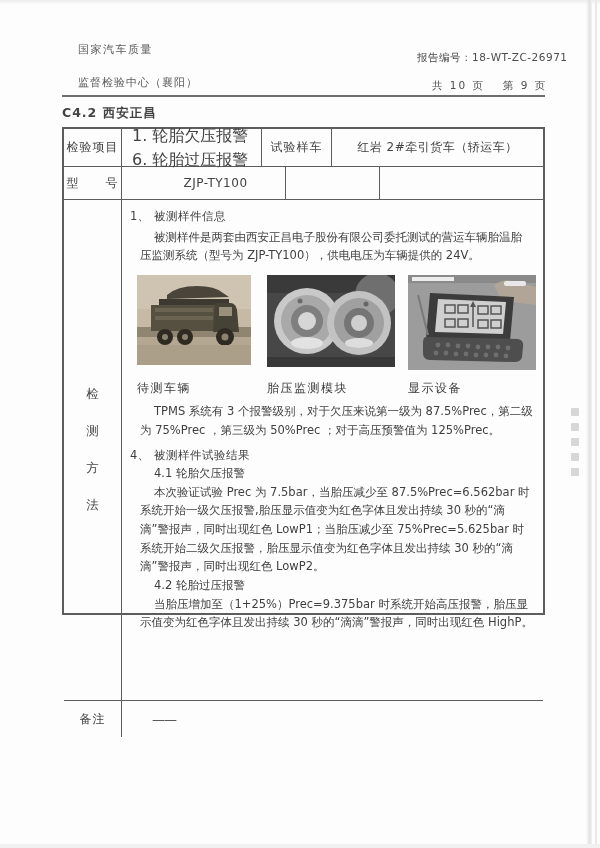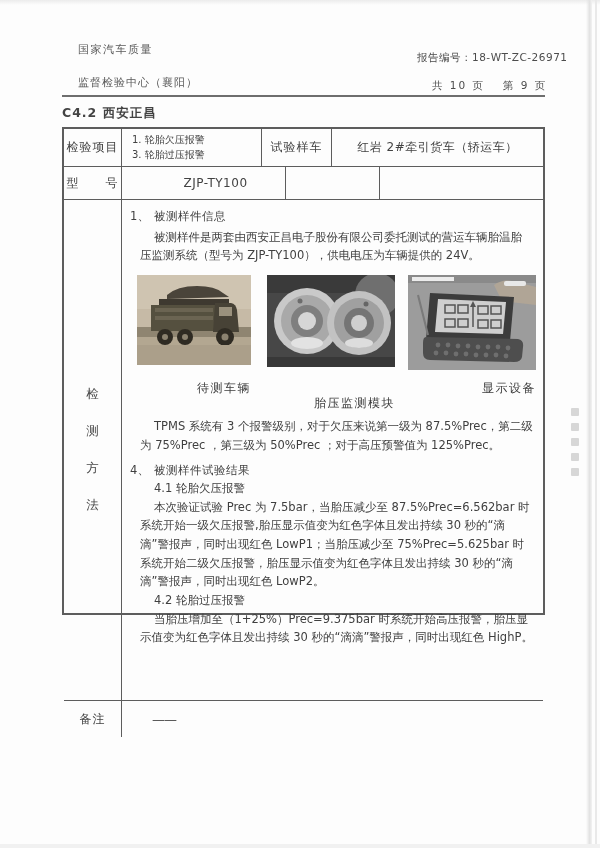--- a/index.html
+++ b/index.html
@@ -29,21 +29,21 @@
   .c.nob { border-right:none; }
   .r1 { height:38px; }
   .r2 { height:33px;gap:24px; }
   .r3 { height:501px; }
   .r4 { height:36px; }
   .w-label { width:58px; flex:none; }
   .w-items { width:140px; flex:none; }
   .w-sample { width:70px; flex:none; }
   .w-value { flex:1; }
   .cell-label { font-size:12px; letter-spacing:1px; color:#424242; }
-  .items-cell { flex-direction:column; align-items:flex-start; justify-content:center; padding-left:10px; font-size:10px; line-height:1.45; color:#424242; }
+  .items-cell { flex-direction:column; align-items:flex-start; justify-content:center; padding-left:10px; font-size:16px; line-height:1.45; color:#424242; }
   .sample-value { font-size:12px; letter-spacing:0.5px; color:#424242; }
   .model-value { font-size:12px; letter-spacing:0.5px; color:#424242; }
   .vlabel { flex-direction:column; justify-content:center; gap:20px; font-size:12.5px; color:#474747; }
   .vlabel span { display:block; }
 
   .method-cell { flex:1; padding:7px 10px 0 8px; font-size:11.5px; line-height:1.62; color:#3f3f3f; overflow:hidden; }
   .m-heading { letter-spacing:0.5px; }
   .m-body { margin-left:10px; text-indent:14px; margin-top:2px; }
   .m-sub { margin-left:10px; }
   .m-sub .sh { padding-left:14px; }
@@ -51,23 +51,23 @@
   .mt6 { margin-top:6px; }
 
   
   .photos { display:flex; margin:10px 0 0 7px; align-items:flex-start; }
   .ph { flex:none; }
   .ph svg { display:block; }
   .ph1 { width:114px; margin-right:16px; }
   .ph2 { width:128px; margin-right:13px; }
   .ph3 { width:128px; }
   .captions { display:flex; margin:9px 0 4px 7px; }
-  .cap { font-size:12px; letter-spacing:1.5px; color:#3d3d3d; text-align:right; flex:none; }
+  .cap { font-size:12px; letter-spacing:1.5px; color:#3d3d3d; text-align:left; flex:none; }
   .cap1 { width:114px; margin-right:16px; }
-  .cap2 { width:128px; margin-right:13px;margin-top:15px; }
+  .cap2 { width:128px; margin-right:13px; }
   .cap3 { width:128px; }
 
   .remark-value { font-size:13px; color:#444; justify-content:flex-start; padding-left:30px; letter-spacing:-1px; }
 
   
   .bleed { position:absolute; left:571px; top:408px; width:10px; height:95px; display:flex; flex-direction:column; gap:7px; opacity:0.38; filter:blur(0.6px); }
   .bleed i { display:block; width:8px; height:8px; background:#9a9a9a; border-radius:1px; }
 </style>
 </head>
 <body>
@@ -85,21 +85,21 @@
   <div class="hr"></div>
 
   <div class="section-heading">C4.2 西安正昌</div>
 
   <div class="tbl">
 
     <div class="row r1">
       <div class="c w-label cell-label">检验项目</div>
       <div class="c w-items items-cell">
         <div>1.  轮胎欠压报警</div>
-        <div>3.  轮胎过压报警</div>
+        <div>6.  轮胎过压报警</div>
       </div>
       <div class="c w-sample cell-label">试验样车</div>
       <div class="c w-value nob sample-value">红岩 2#牵引货车（轿运车）</div>
     </div>
 
     <div class="row r2">
       <div class="c w-label cell-label">型　　号</div>
       <div class="c w-items model-value">ZJP-TY100</div>
       <div class="c w-sample"></div>
       <div class="c w-value nob"></div>

